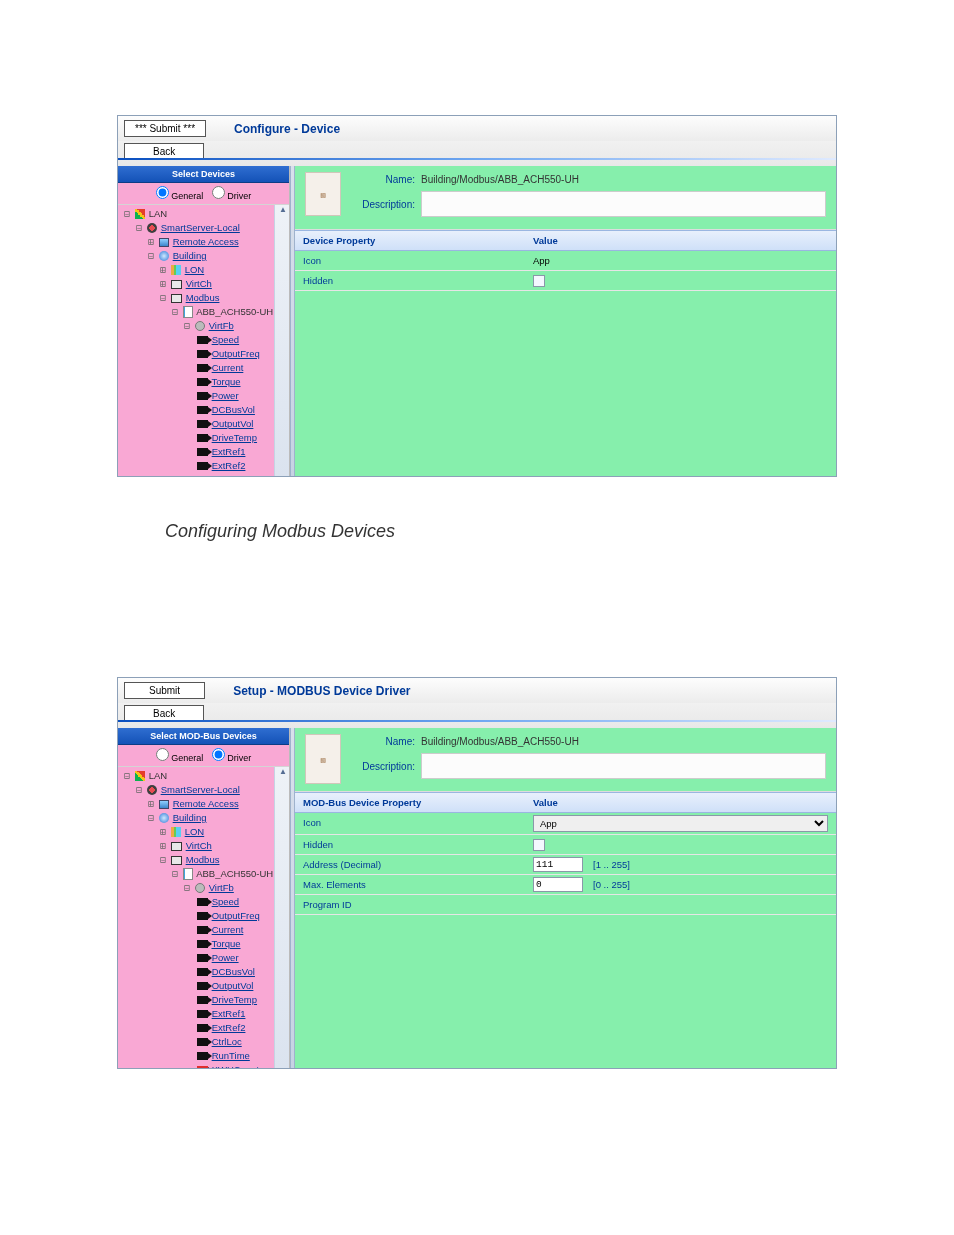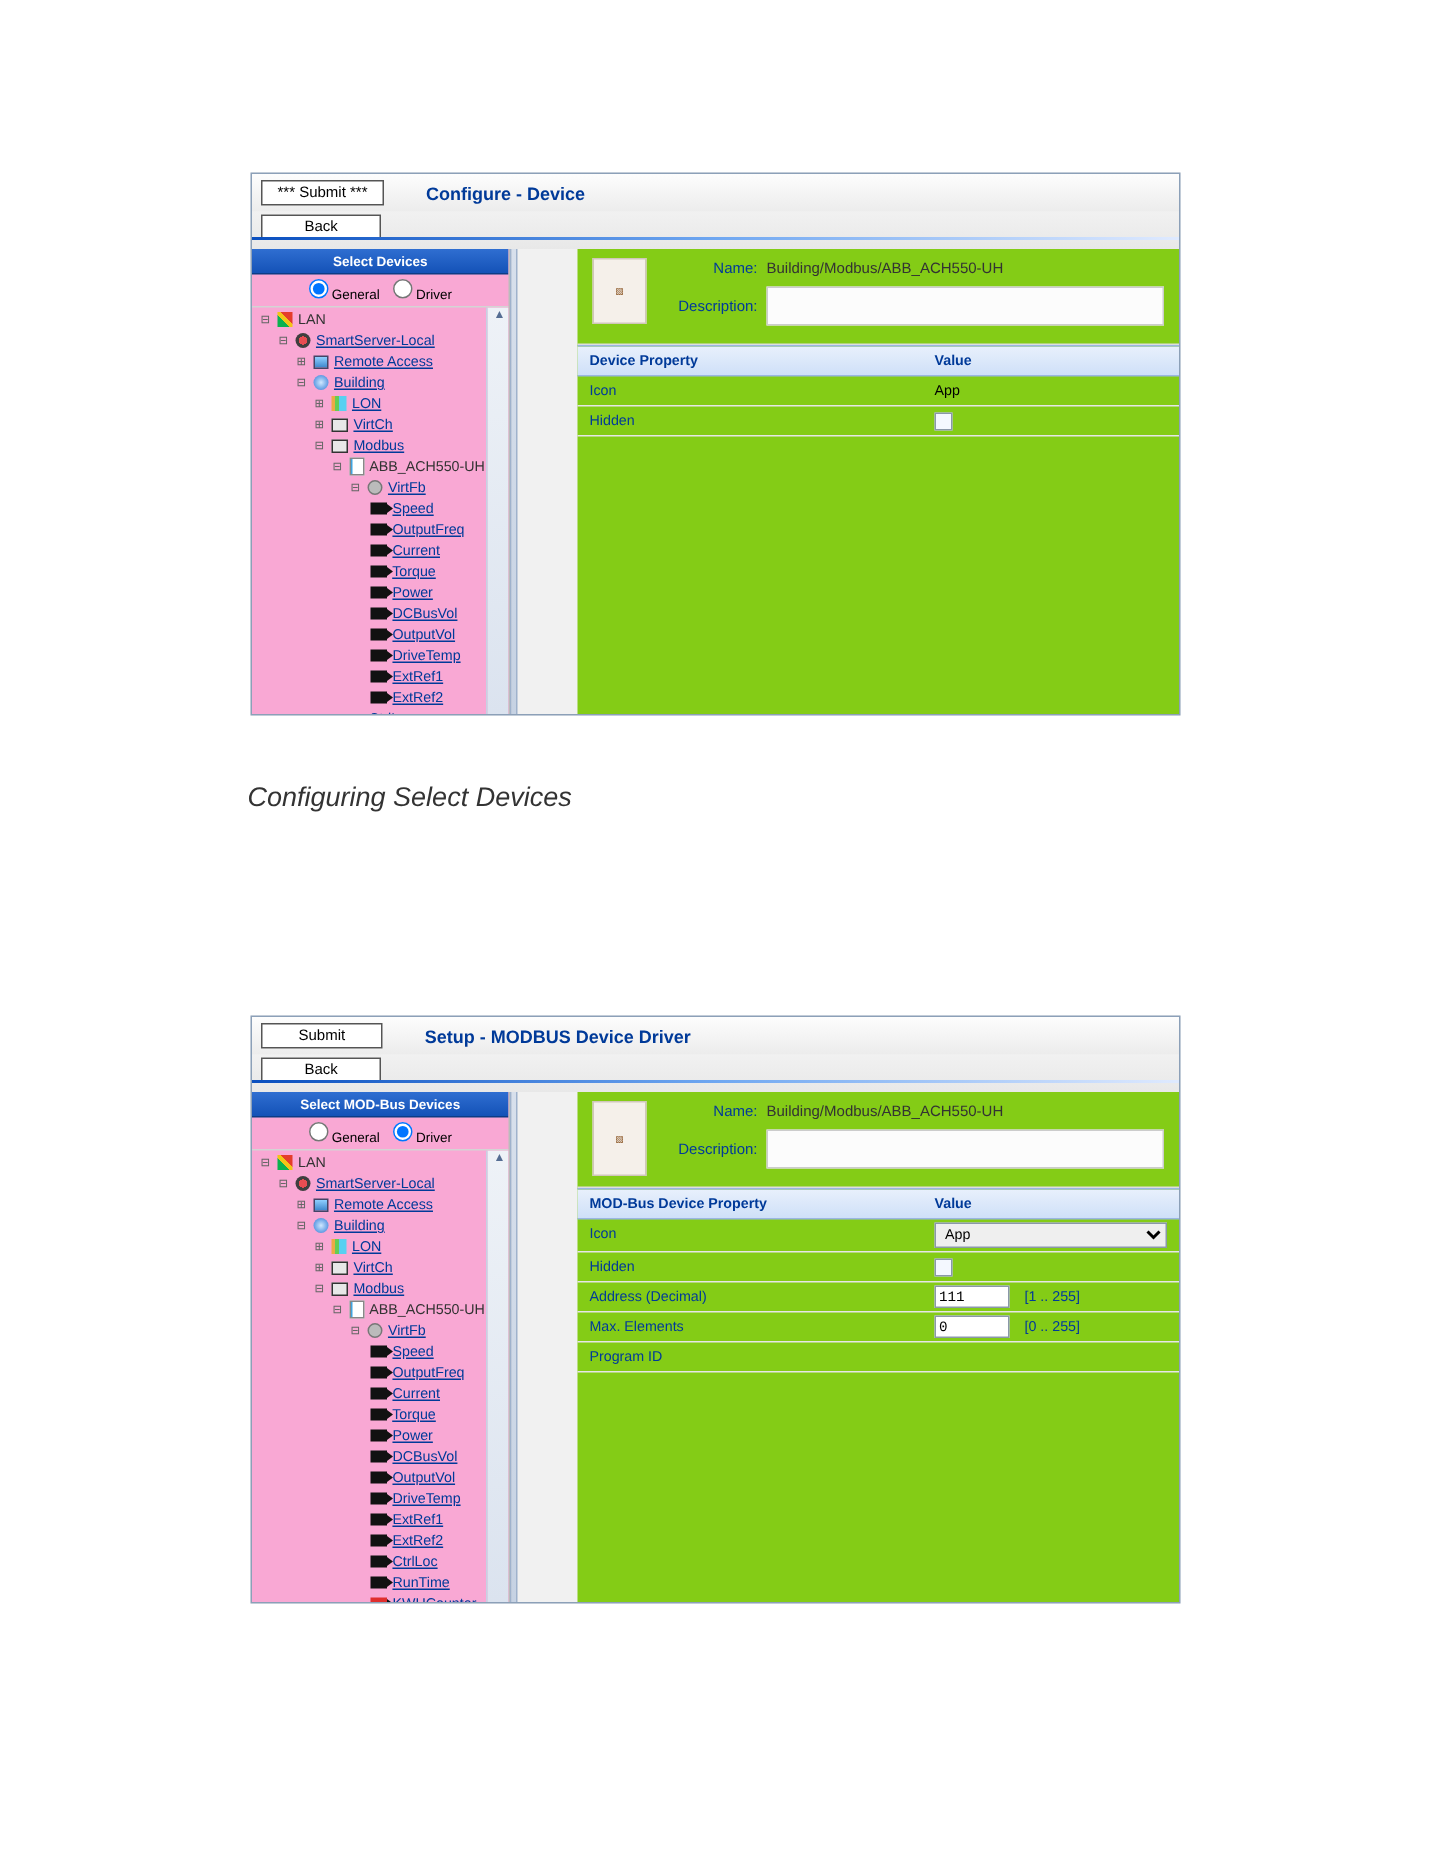--- a/index.html
+++ b/index.html
@@ -1,34 +1,34 @@
 <!DOCTYPE html>
 <html><head>
 <meta charset="utf-8">
 <style>
 * { box-sizing: border-box; margin: 0; padding: 0; }
 body { background: #fff; font-family: Verdana, Arial, sans-serif; width: 954px; margin: 0 auto; padding: 60px 0 40px; }
-.fig { width: 620px; margin: 55px auto 0; border: 1px solid #8ca0b8; font-size: 10px; background: #f1f1f1; }
+.fig { width: 720px; margin: 55px auto 0; border: 1px solid #8ca0b8; font-size: 10px; background: #f1f1f1; }
 .top-row { display: flex; align-items: center; padding: 4px 6px; background: linear-gradient(#fdfdfd,#ececec); }
 .top-row .submit-btn { border: 1px solid #555; background: #fff; padding: 2px 10px; font-size: 10px; color: #000; }
 .top-row .title { font-size: 12px; color: #003a99; font-weight: bold; margin-left: 28px; font-family: Verdana, sans-serif; }
 .second-row { padding: 2px 6px 6px; background: linear-gradient(#f1f1f1,#e8e8e8); position: relative; }
 .second-row::after { content:""; position:absolute; left:0; right:0; bottom:6px; height:2px; background: linear-gradient(to right,#0a4fbf,#6fa7f1,#dfeaff); }
 .second-row .back-btn { border: 1px solid #555; background: #fff; padding: 2px 28px; font-size: 10px; }
 .body-row { display: flex; height: 310px; }
 .sidebar { width: 172px; background: #f9a8d4; border-right: 1px solid #bbb; display: flex; flex-direction: column; overflow: hidden; }
 .side-head { background: linear-gradient(#2f6ed1,#1452b7); color: #fff; text-align: center; padding: 3px 0; font-size: 9px; font-weight: bold; border-bottom: 1px solid #0c3c86; }
 .side-opts { text-align: center; padding: 3px 0; font-size: 9px; border-bottom: 1px solid #d4d4d4; }
 .side-opts label { margin: 0 3px; }
 .tree { flex: 1; overflow: hidden; position: relative; font-size: 9.5px; padding: 2px; }
 .tree .line { white-space: nowrap; line-height: 14px; }
 .tree a { color: #003a99; text-decoration: underline; }
 .tree .txt { color: #333; }
 .splitter { width: 5px; background: linear-gradient(#d8e0ec,#c6d2e3); border-left:1px solid #9fb2cc; border-right:1px solid #9fb2cc; }
-.main { flex: 1; background: #84cc16; display: flex; flex-direction: column; margin-left: 40px; }
+.main { flex: 1; background: #86efac; display: flex; flex-direction: column; }
 .device-top { display: flex; padding: 6px 10px; border-bottom: 1px solid #ddd; align-items: flex-start; gap: 8px; }
 .device-top .thumb { width: 36px; height: 44px; background: #f5f0ea; border: 1px solid #d0c7ba; font-size:6px; display:flex; align-items:center; justify-content:center; color:#8a5524; }
 .device-top .fields { flex: 1; padding-top:2px; }
 .device-top .row { display: flex; align-items: center; margin-bottom: 6px; }
 .device-top .lbl { width: 72px; text-align: right; font-size: 10px; color: #003a99; padding-right: 6px; }
 .device-top .val { font-size: 10px; color: #333; }
 .device-top .desc-box { flex: 1; height: 26px; border: 1px solid #ccc; background: #fcfcfc; }
 .grid { }
 .grid .ghead { display: flex; background: linear-gradient(#e8f0fc,#cfe0f8); border-top:1px solid #9ab6e1; border-bottom:1px solid #9ab6e1; }
 .grid .cell-l { width: 230px; padding: 4px 8px; color: #003a99; font-weight: bold; font-size: 9.5px; }
@@ -137,21 +137,21 @@
           <div class="gl">Hidden</div>
           <div class="gr">
               <span class="checkbox"></span>
             </div>
         </div>
       </div>
     </div>
   </div>
 </div>
 
-<div class="caption">Configuring Select Devices</div>
+<div class="caption">Configuring Modbus Devices</div>
 
 <div class="fig" style="margin-top:135px; height:auto;">
   <div class="top-row">
     <button class="submit-btn" style="padding:2px 24px;">Submit</button>
     <div class="title">Setup - MODBUS Device Driver</div>
   </div>
   <div class="second-row">
     <button class="back-btn">Back</button>
   </div>
   <div class="body-row" style="height:340px;">

